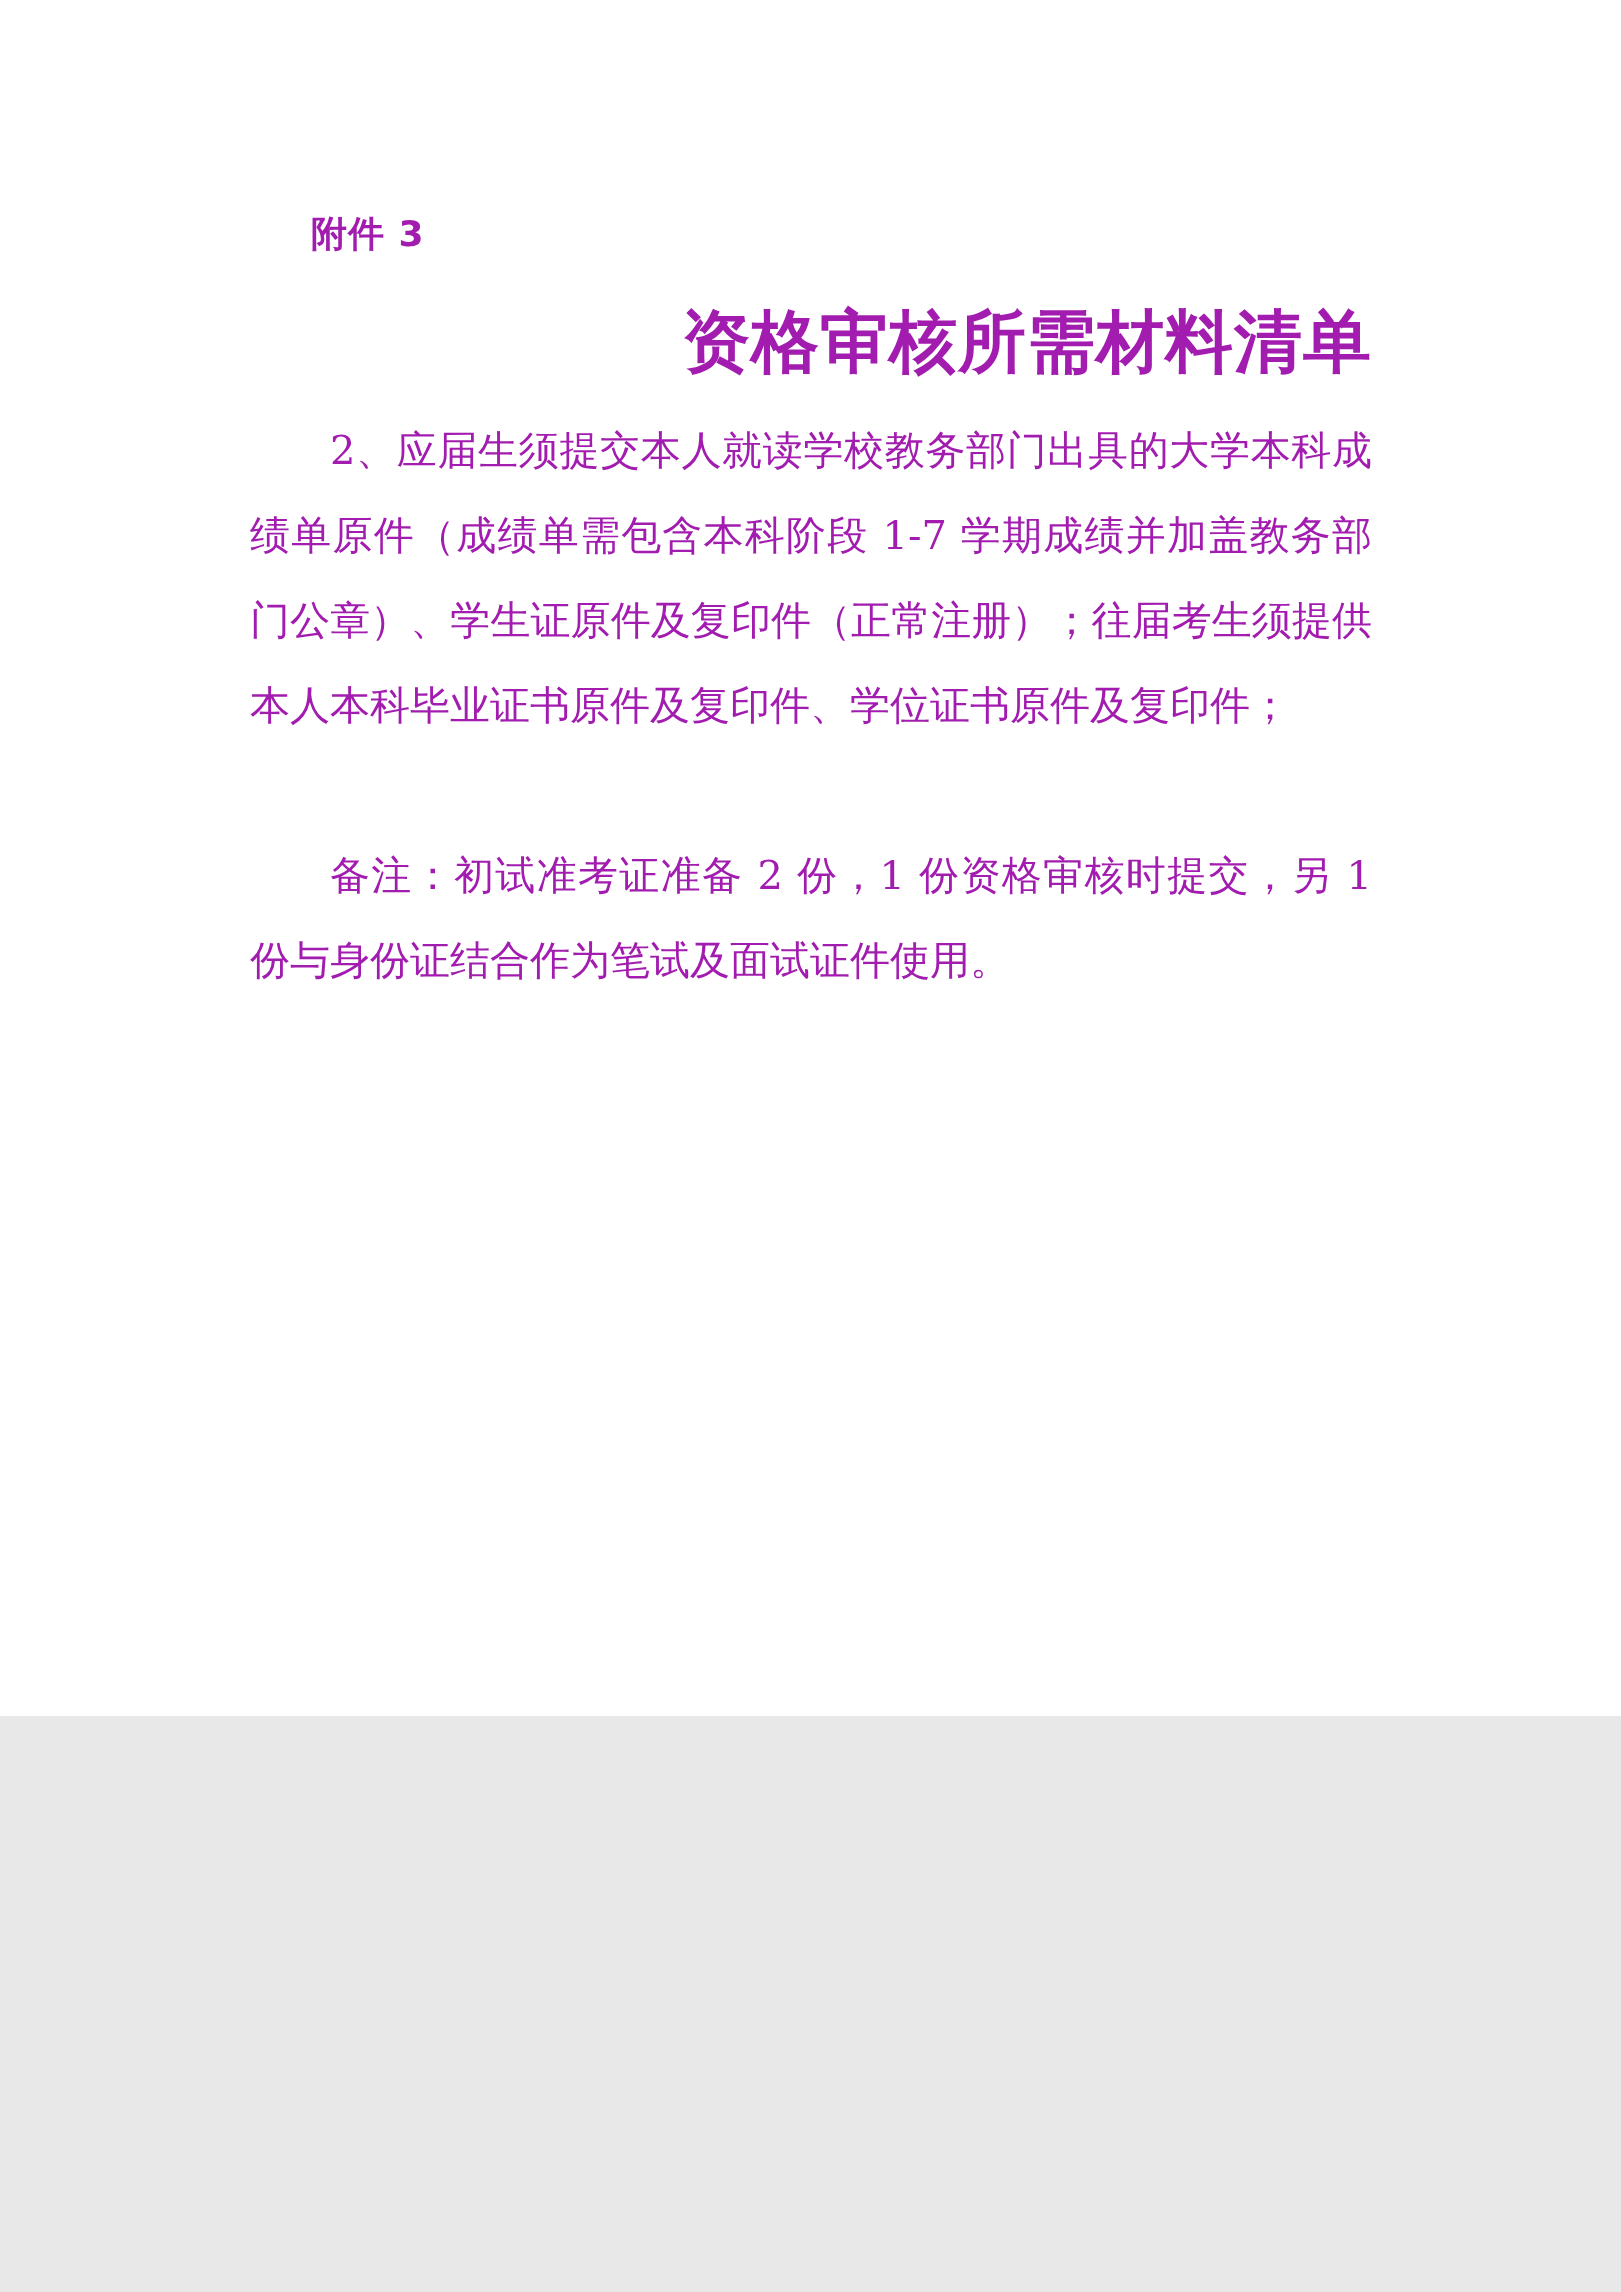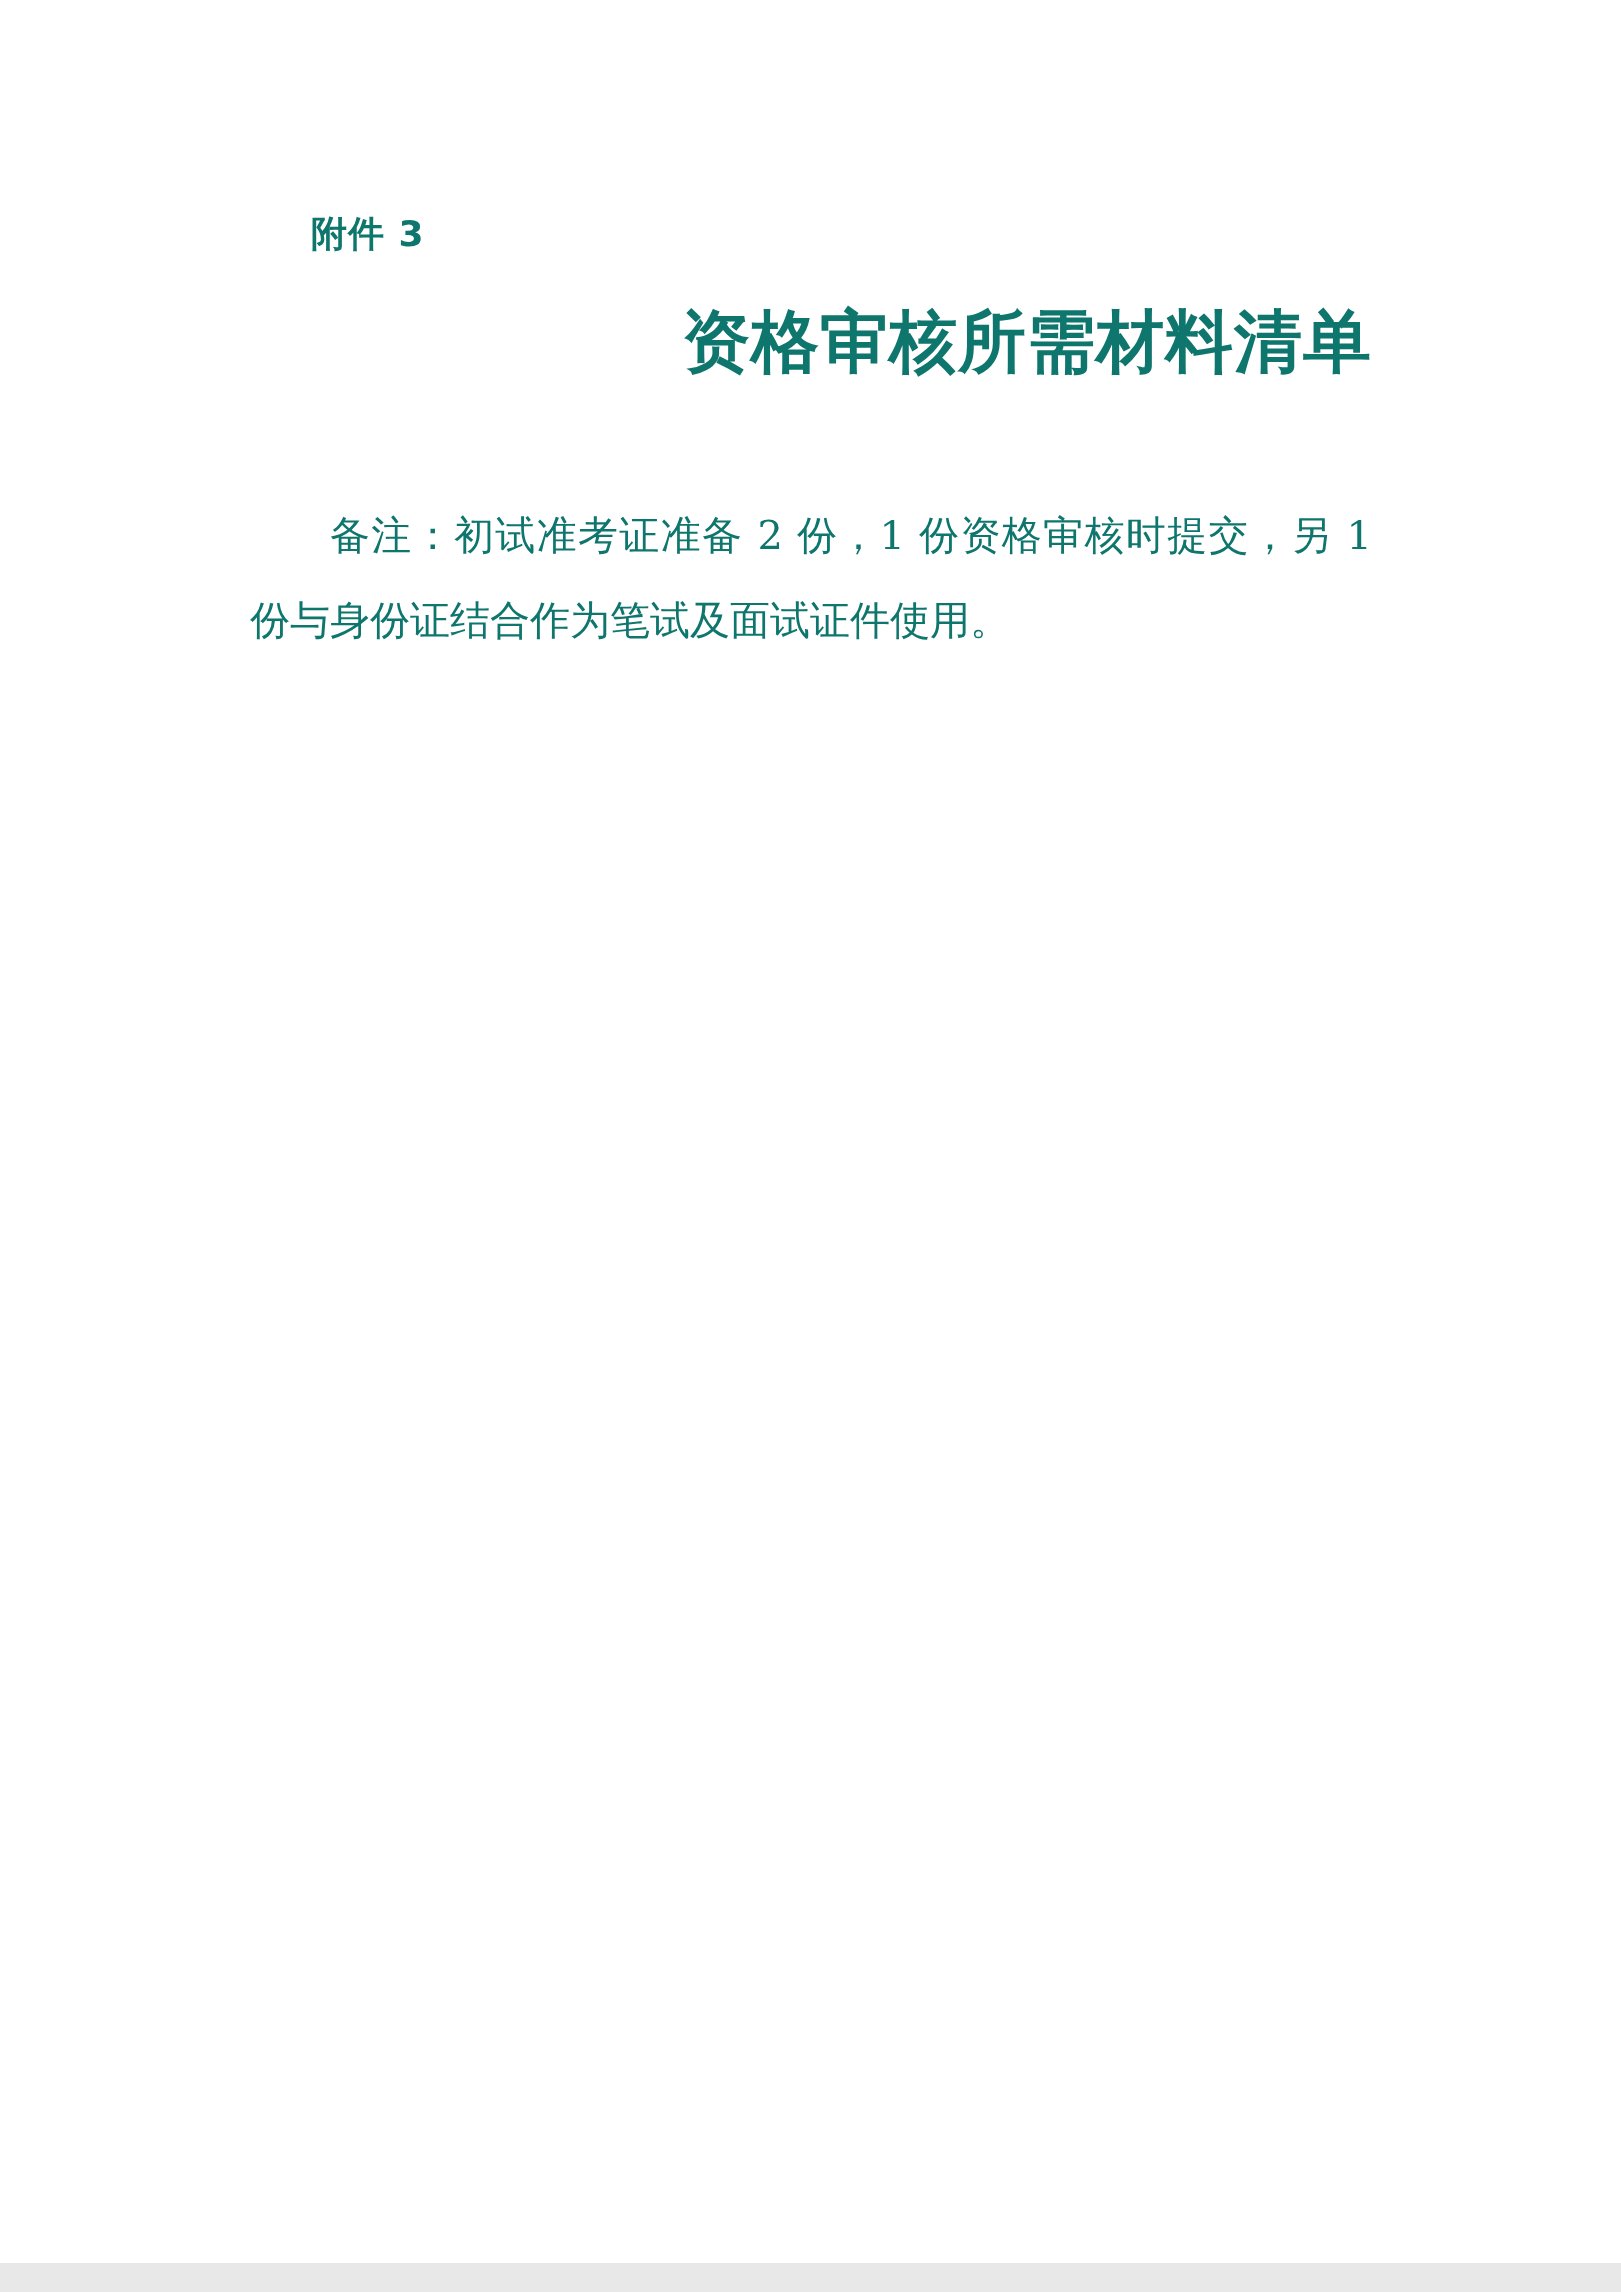--- a/index.html
+++ b/index.html
@@ -3,24 +3,24 @@
 <meta charset="utf-8">
 <style>
   html, body {
     margin: 0;
     padding: 0;
     background: #e8e8e8;
   }
   .page {
     position: relative;
     width: 1621px;
-    height: 2263px;
+    height: 1716px;
     margin: 0 auto;
     background: #ffffff;
-    color: #0f766e;
+    color: #a21caf;
     font-family: "DejaVu Serif", "Liberation Serif", serif;
     overflow: hidden;
   }
   .attachment-label {
     position: absolute;
     top: 210px;
     left: 311px;
     font-family: "DejaVu Sans", "Liberation Sans", sans-serif;
     font-weight: bold;
     font-size: 36px;
@@ -64,17 +64,18 @@
 </head>
 <body>
 
 <div class="page">
 
   <div class="attachment-label">附件 3</div>
 
   <div class="doc-title">资格审核所需材料清单</div>
 
   <div class="body-text">
+    <p>2、应届生须提交本人就读学校教务部门出具的大学本科成绩单原件（成绩单需包含本科阶段 1-7 学期成绩并加盖教务部门公章）、学生证原件及复印件（正常注册）；往届考生须提供本人本科毕业证书原件及复印件、学位证书原件及复印件；</p>
     <p class="note">备注：初试准考证准备 2 份，1 份资格审核时提交，另 1 份与身份证结合作为笔试及面试证件使用。</p>
   </div>
 
 </div>
 
 
 </body></html>

